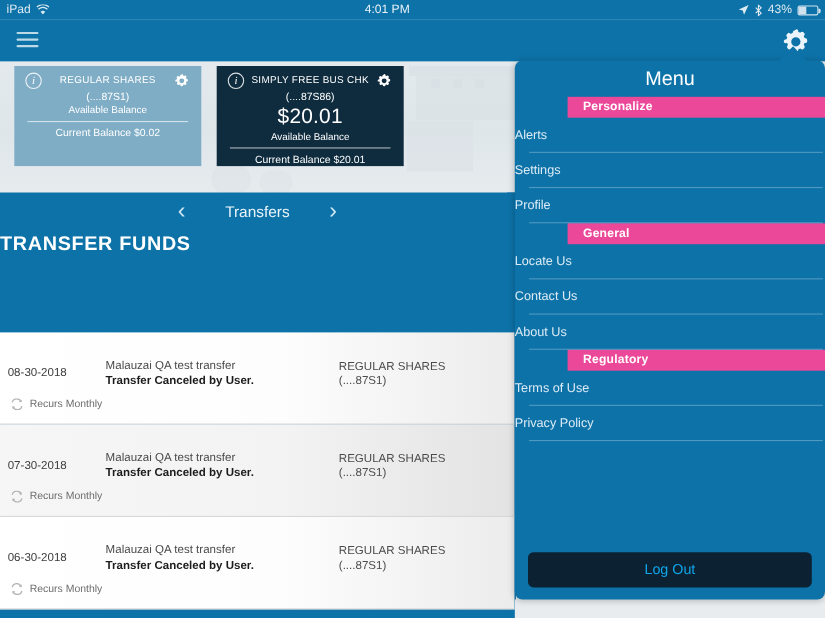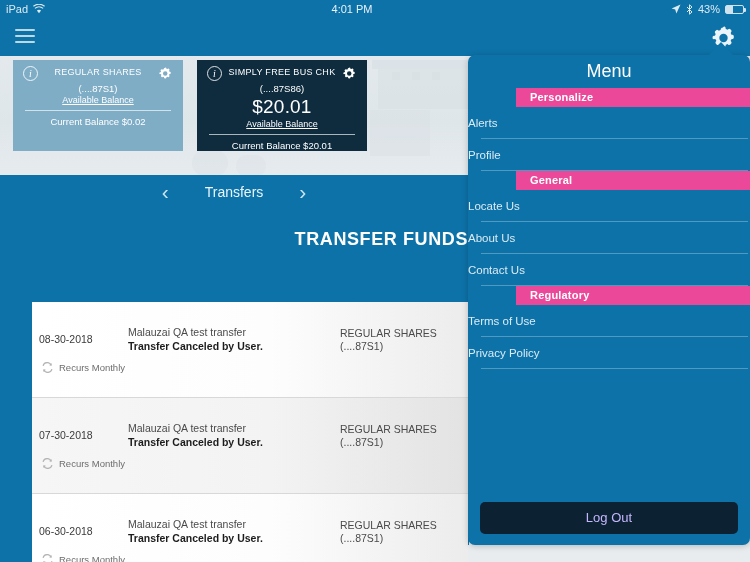--- a/index.html
+++ b/index.html
@@ -77,57 +77,57 @@
   }
   .info-ico {
     position: absolute; left: 0; top: 0; width: 15px; height: 15px;
     border: 1px solid rgba(255,255,255,.85); border-radius: 50%;
     font-size: 10px; line-height: 13px; text-align: center;
     font-family: "Liberation Serif", serif; font-style: italic;
   }
   .gear-sm { position: absolute; right: 0; top: 0; width: 15px; height: 15px; }
   .card-acct { text-align: center; font-size: 9.5px; margin-top: 1px; }
   .card-amt { text-align: center; font-size: 19px; margin-top: 2px; font-weight: 400; letter-spacing: .2px; }
-  .card-avail { text-align: center; font-size: 9px; margin-top: 1px; text-decoration: underline; }
+  .card-avail { text-align: center; font-size: 9px; margin-top: 1px; }
   .card-rule { height: 1px; background: rgba(255,255,255,.65); margin: 5px 2px 0; }
   .card-cur { text-align: center; font-size: 9.5px; margin-top: 5px; }
 
   
   #page {
     position: absolute; top: 175px; left: 0; width: 468px; height: 387px;
     background: #0d72a8;
     overflow: hidden;
   }
   #navrow {
     position: relative; height: 36px;
   }
   #navrow .nav-inner {
     position: absolute; left: 0; right: 0; top: 6px;
     display: flex; align-items: center; justify-content: center; gap: 36px;
   }
   .chev { color: #cfe6f2; font-size: 21px; line-height: 1; font-weight: 300; cursor: pointer; }
   #nav-title { color: #e9f4fa; font-size: 14px; }
   #page-title {
-    text-align: right; color: #ffffff; font-size: 18px; font-weight: bold;
-    letter-spacing: .6px; margin-top: 18px;
+    text-align: left; color: #ffffff; font-size: 18px; font-weight: bold;
+    letter-spacing: .6px; 
   }
   #thead {
     position: absolute; top: 105px; left: 0; width: 468px; height: 22px;
     background: #55524f; color: #e4e4e4; font-size: 9px; letter-spacing: .4px;
   }
   #thead .c { position: absolute; top: 7px; }
   #thead .c1 { left: 7px; }
   #thead .c2 { left: 96px; }
   #thead .c3 { left: 308px; }
 
   #tbody {
     position: absolute; top: 127px; left: 0; width: 468px; height: 260px;
     overflow: hidden;
   }
-  .trow { position: relative; height: 96px; margin-left: 32px; }
+  .trow { position: relative; height: 84px; }
   .trow.a { background: linear-gradient(90deg,#ffffff 0%,#fdfdfd 55%,#ececec 100%); }
   .trow.b { background: linear-gradient(90deg,#f6f6f6 0%,#f3f3f3 55%,#e3e3e3 100%); }
   .t-date { position: absolute; left: 7px; top: 31px; font-size: 10.5px; color: #3b3b3b; }
   .t-desc { position: absolute; left: 96px; top: 24px; font-size: 10.5px; color: #4a4a4a; }
   .t-status { position: absolute; left: 96px; top: 38px; font-size: 10.5px; color: #1c1c1c; font-weight: bold; }
   .t-payto { position: absolute; left: 308px; top: 25px; font-size: 10.5px; color: #4a4a4a; }
   .t-payto2 { position: absolute; left: 308px; top: 38px; font-size: 10.5px; color: #4a4a4a; }
   .t-recur { position: absolute; left: 9px; top: 60px; display: flex; gap: 5px; }
   .t-recur .lbl { font-size: 9.5px; color: #6d6d6d; }
   .row-rule { position: absolute; left: 0; right: 0; bottom: 0; height: 1px; background: #d8d8d8; }
@@ -171,21 +171,21 @@
     cursor: pointer;
     position: relative;
   }
   .m-item::after {
     content: ""; position: absolute; left: 13px; right: 2px; bottom: 0;
     height: 1px; background: rgba(255,255,255,.28);
   }
   #logout {
     position: absolute; left: 12px; right: 12px; bottom: 11px;
     height: 32px; line-height: 32px; text-align: center;
-    background: #0c2233; color: #c4b5fd; font-size: 13px;
+    background: #0c2233; color: #0ea5e9; font-size: 13px;
     border-radius: 5px; cursor: pointer; margin-top: 34px;
   }
 
   
   #bottom-gutter {
     position: absolute; left: 468px; top: 545px; width: 282px; height: 17px;
     background: #e8ecee;
   }
   svg { display: block; }
 </style>
@@ -361,26 +361,27 @@
   </div>
 
   <div id="menu-pointer"></div>
   <div id="bottom-gutter"></div>
 
   <div id="menu">
     <div id="menu-title">Menu</div>
 
     <div class="sec-head">Personalize</div>
     <div class="m-item">Alerts</div>
+    <div class="m-item">Settings</div>
     <div class="m-item">Profile</div>
 
     <div class="sec-head">General</div>
     <div class="m-item">Locate Us</div>
+    <div class="m-item">Contact Us</div>
     <div class="m-item">About Us</div>
-    <div class="m-item">Contact Us</div>
 
     <div class="sec-head">Regulatory</div>
     <div class="m-item">Terms of Use</div>
     <div class="m-item">Privacy Policy</div>
 
     <div id="logout">Log Out</div>
   </div>
 
 </div>
 

